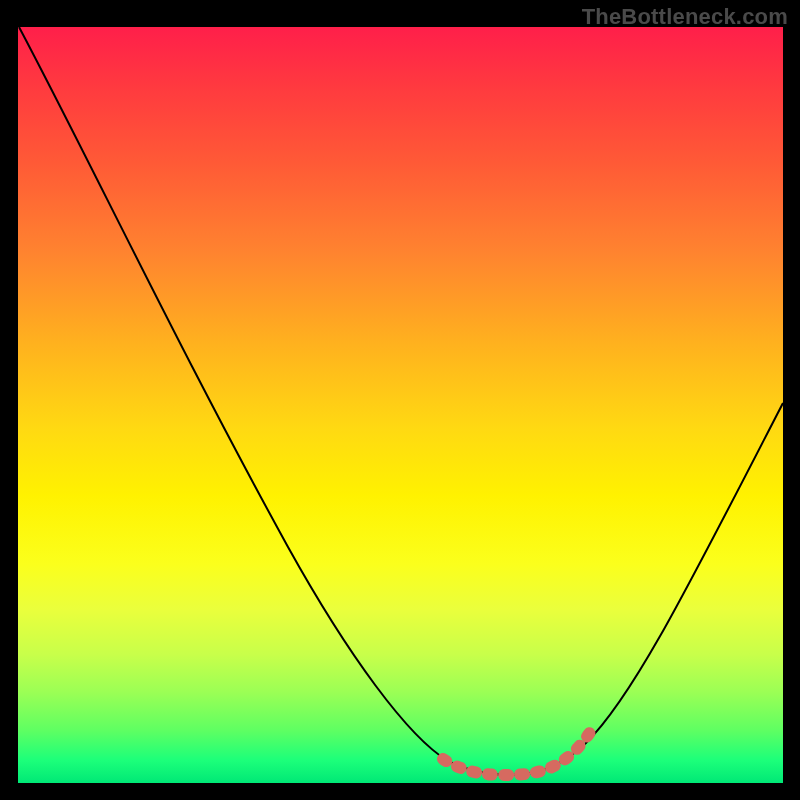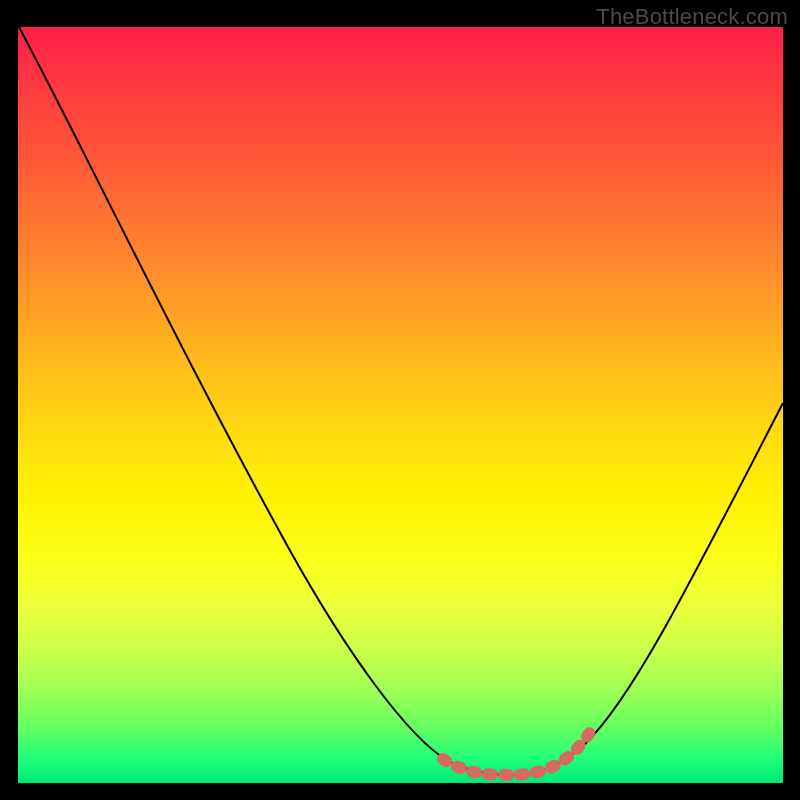--- a/index.html
+++ b/index.html
@@ -10,21 +10,21 @@
     position: relative;
     overflow: hidden;
     font-family: Arial, Helvetica, sans-serif;
   }
   .watermark {
     position: absolute;
     top: 4px;
     right: 12px;
     color: #4a4a4a;
     font-size: 22px;
-    font-weight: 400;
+    font-weight: 700;
     letter-spacing: 0.2px;
     z-index: 10;
   }
   .plot-frame {
     position: absolute;
     left: 18px;
     top: 27px;
     width: 765px;
     height: 756px;
     background: #000;

